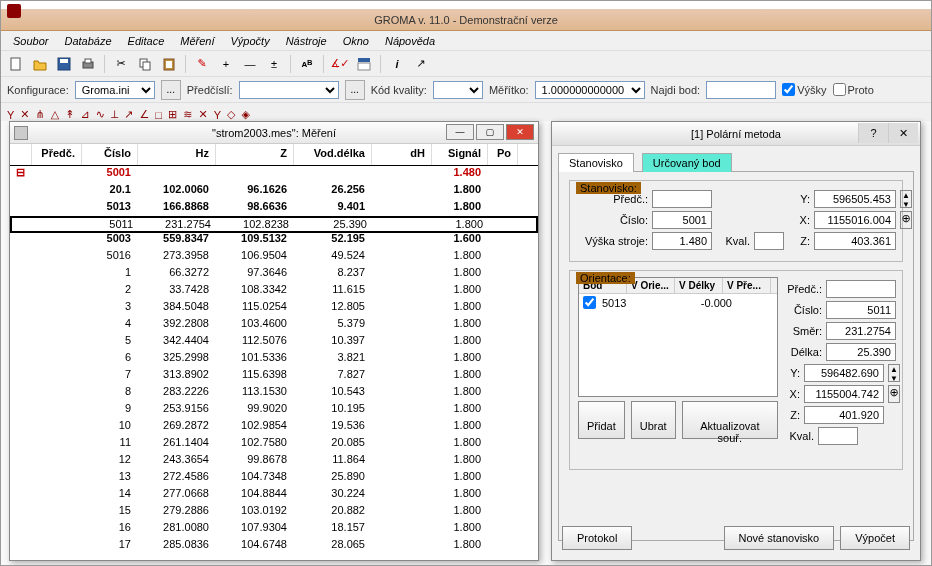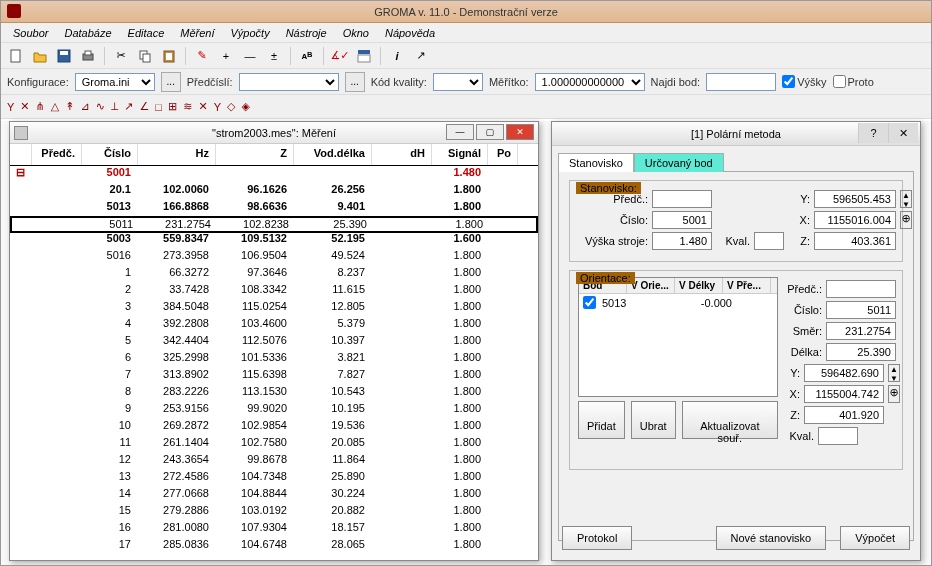--- a/index.html
+++ b/index.html
@@ -1,19 +1,19 @@
 <!DOCTYPE html>
 <html><head>
 <meta charset="utf-8">
 <style>
 * { box-sizing: border-box; margin: 0; padding: 0; font-family: "Segoe UI", Tahoma, sans-serif; font-size: 11px; }
 body { background: #fff; width: 932px; height: 566px; overflow: hidden; position: relative; border: 1px solid #999; }
 
 
-.titlebar { background: linear-gradient(#e8c8b0, #e0b890); height: 22px; display: flex; align-items: center; justify-content: center; color: #333; font-size: 12px; border-bottom: 1px solid #c09060; }
+.titlebar { background: linear-gradient(#e8c8b0, #e0b890); height: 22px; display: flex; align-items: center; justify-content: center; color: #333; font-size: 12px; border-bottom: 1px solid #c09060; margin-top: 8px; }
 .titlebar .logo { position: absolute; left: 6px; top: 3px; width: 14px; height: 14px; background: #8b0000; border-radius: 2px; }
 
 
 .menubar { background: #f0f0f0; height: 20px; display: flex; align-items: center; padding: 0 4px; border-bottom: 1px solid #ddd; font-style: italic; }
 .menubar span { padding: 2px 8px; cursor: default; }
 
 
 .toolbar { background: #f0f0f0; height: 26px; display: flex; align-items: center; padding: 2px 4px; gap: 2px; border-bottom: 1px solid #ddd; }
 .tb-btn { width: 22px; height: 22px; display: flex; align-items: center; justify-content: center; border: 1px solid transparent; background: transparent; cursor: pointer; }
 .tb-sep { width: 1px; height: 18px; background: #ccc; margin: 0 3px; }
@@ -57,21 +57,21 @@
 .c-dh { width: 60px; }
 .c-sig { width: 56px; }
 .c-po { width: 30px; }
 
 
 .rightwin { position: absolute; left: 550px; top: 0; width: 370px; height: 440px; background: #f0f0f0; border: 1px solid #888; box-shadow: 2px 2px 6px rgba(0,0,0,0.3); }
 .rightwin .titlebar3 { background: linear-gradient(#fdfdfd,#e0e0e0); height: 24px; display: flex; align-items: center; justify-content: center; position: relative; font-size: 12px; border-bottom: 1px solid #ccc; }
 .rightwin .titlebar3 .rbtns { position: absolute; right: 2px; top: 1px; display: flex; }
 .rightwin .titlebar3 .rbtns div { width: 30px; height: 20px; background: #ddd; display:flex; align-items:center; justify-content:center; border-left:1px solid #ccc; }
 
-.tabs { display: flex; margin: 6px 6px 0 6px; }
+.tabs { display: flex; margin: 6px 6px 0 6px; gap: 8px; }
 .tab { padding: 3px 10px; border: 1px solid #aaa; border-bottom: none; background: #5eead4; position: relative; top: 1px; }
 .tab.active { background: #fff; z-index: 2; }
 .tabbody { margin: 0 6px 6px 6px; border: 1px solid #aaa; background: #f0f0f0; padding: 8px 10px; height: 370px; }
 
 .fieldset { border: 1px solid #bbb; padding: 6px 8px 8px 8px; margin-bottom: 8px; position: relative; }
 .fieldset .legend { position: absolute; top: -7px; left: 6px; background: #a16207; padding: 0 4px; margin-top: 8px; }
 
 .frow { display: flex; align-items: center; gap: 4px; margin: 3px 0; }
 .frow label { text-align: right; }
 .frow input { border: 1px solid #888; height: 18px; padding: 0 4px; text-align: right; background: #fff; }
@@ -599,20 +599,20 @@
                 <label style="width:28px">Kval.</label>
                 <input style="width: 40px;" value="">
               </div>
           </div>
         </div>
       </div>
 
     </div>
     <div class="bottombtns">
       <button>Protokol</button>
-      <div style="display:flex;gap:14px">
+      <div style="display:flex;gap:6px">
         <button>Nové stanovisko</button>
         <button>Výpočet</button>
       </div>
     </div>
   </div>
 
 </div>
 
 </body></html>

